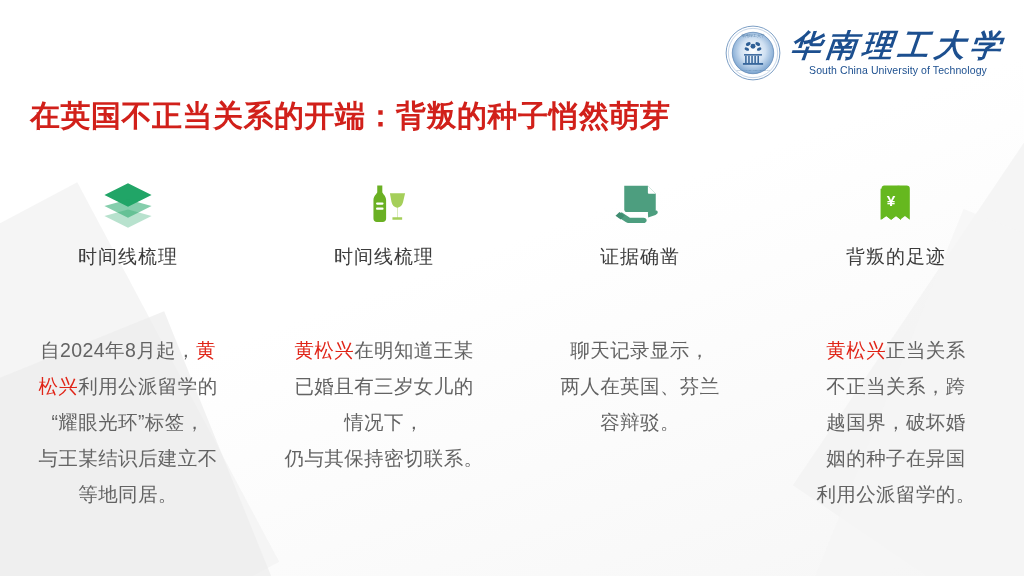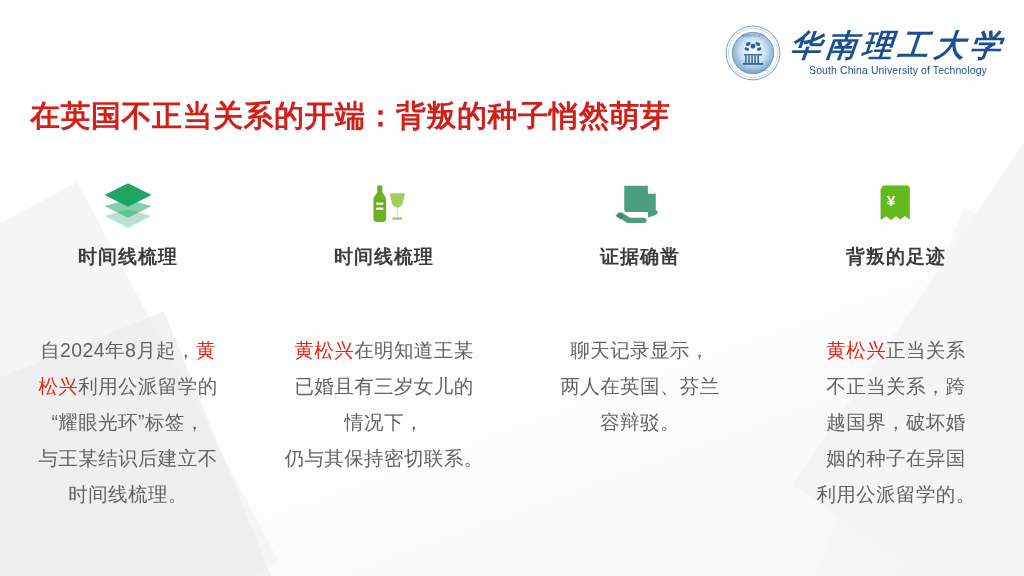--- a/index.html
+++ b/index.html
@@ -149,21 +149,21 @@
   }
   .icon-box {
     height: 66px;
     display: flex;
     align-items: center;
     justify-content: center;
   }
   .col-head {
     margin-top: 6px;
     font-size: 19px;
-    font-weight: bold;
+    font-weight: normal;
     color: #3c3c3c;
     letter-spacing: 1px;
     white-space: nowrap;
   }
   .col-body {
     margin-top: 62px;
     width: 215px;
     font-size: 19.5px;
     line-height: 1.85;
     color: #636363;
@@ -249,21 +249,21 @@
           <polygon points="32,26 58,33 32,46 6,33" fill="#21a567" opacity=".55"></polygon>
           <polygon points="32,37 58,44 32,57 6,44" fill="#21a567" opacity=".32"></polygon>
         </svg>
       </div>
       <div class="col-head">时间线梳理</div>
       <div class="col-body">
           <span class="ln"><span>自2024年8月起，</span><span class="hl">黄</span></span>
           <span class="ln"><span class="hl">松兴</span><span>利用公派留学的</span></span>
           <span class="ln"><span>“耀眼光环”标签，</span></span>
           <span class="ln"><span>与王某结识后建立不</span></span>
-          <span class="ln"><span>时间线梳理。</span></span>
+          <span class="ln"><span>等地同居。</span></span>
         </div>
     </div>
 
     <div class="col">
       <div class="icon-box">
         <svg viewBox="0 0 64 64" width="54" height="54" aria-hidden="true">
 
           <path d="M24 9h6v7.5c0 2 4.5 4.5 4.5 9.5v22c0 2.6-1.6 4-4 4h-7c-2.4 0-4-1.4-4-4V26c0-5 4.5-7.5 4.5-9.5z" fill="#6ab023"></path>
           <rect x="22.5" y="29" width="9" height="2.6" rx="1.3" fill="#ffffff"></rect>
           <rect x="22.5" y="35" width="9" height="2.6" rx="1.3" fill="#ffffff"></rect>

